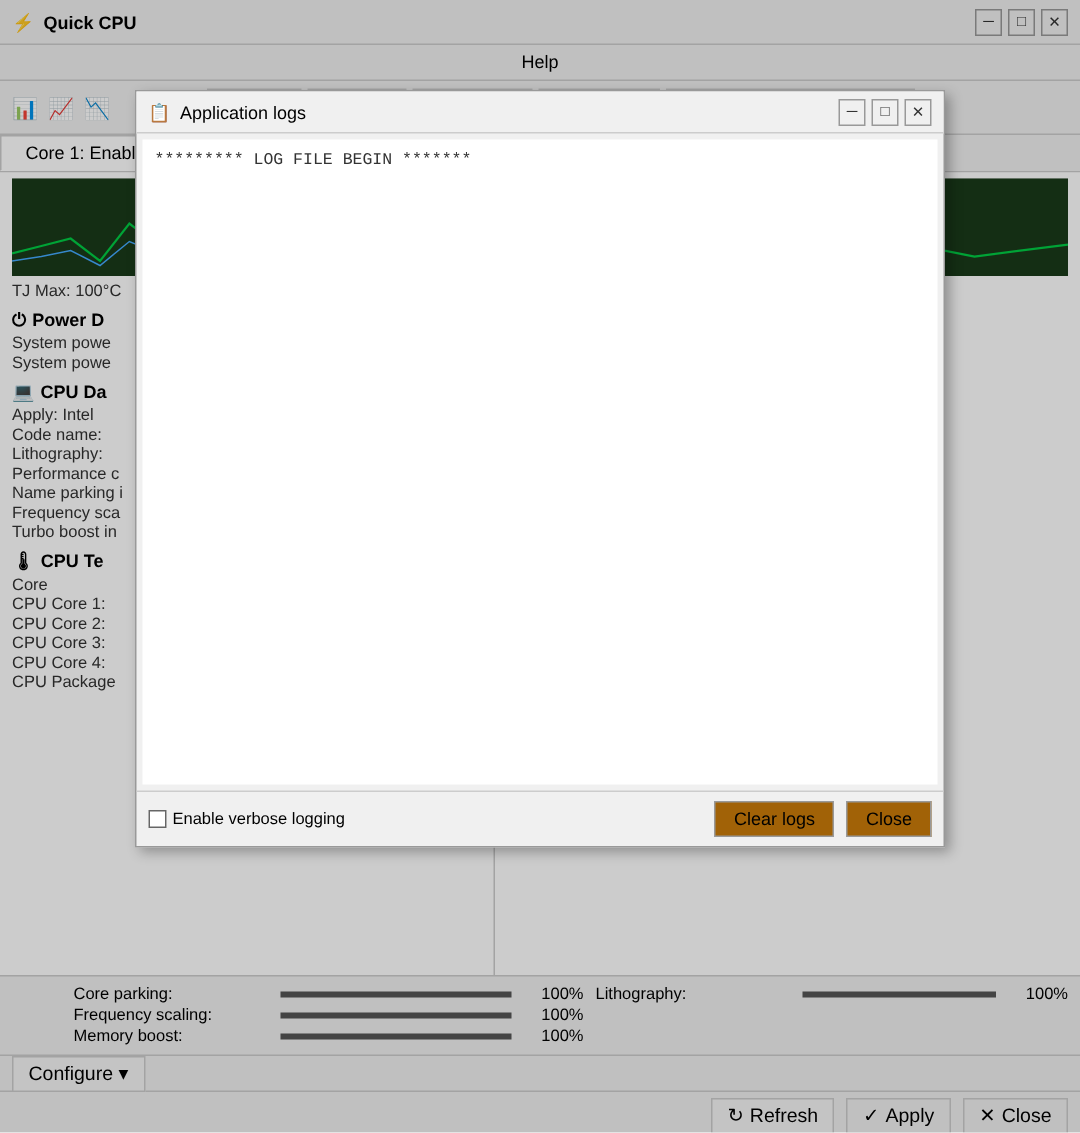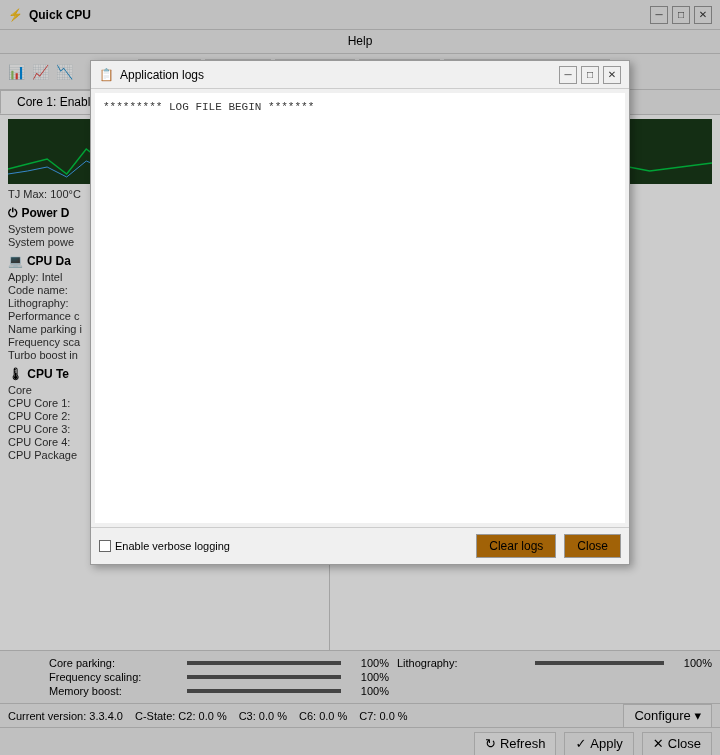--- a/index.html
+++ b/index.html
@@ -570,27 +570,20 @@
         <div class="control-slider">
           <div class="control-slider-fill" style="width:100%;"></div>
         </div>
         <span class="control-value">100%</span>
       </div>
     </div>
   </div>
 </div>
 
 <div class="status-bar">
-  <div class="status-left">
-    <span>Current version: 3.3.4.0</span>
-    <span>C-State: C2: 0.0 %</span>
-    <span>C3: 0.0 %</span>
-    <span>C6: 0.0 %</span>
-    <span>C7: 0.0 %</span>
-  </div>
   <span class="action-btn">Configure ▾</span>
 </div>
 
 <div class="action-bar">
   <div></div>
   <div style="display:flex; gap:8px;">
     <div class="action-btn">
       <span>↻</span>
       <span>Refresh</span>
     </div>

